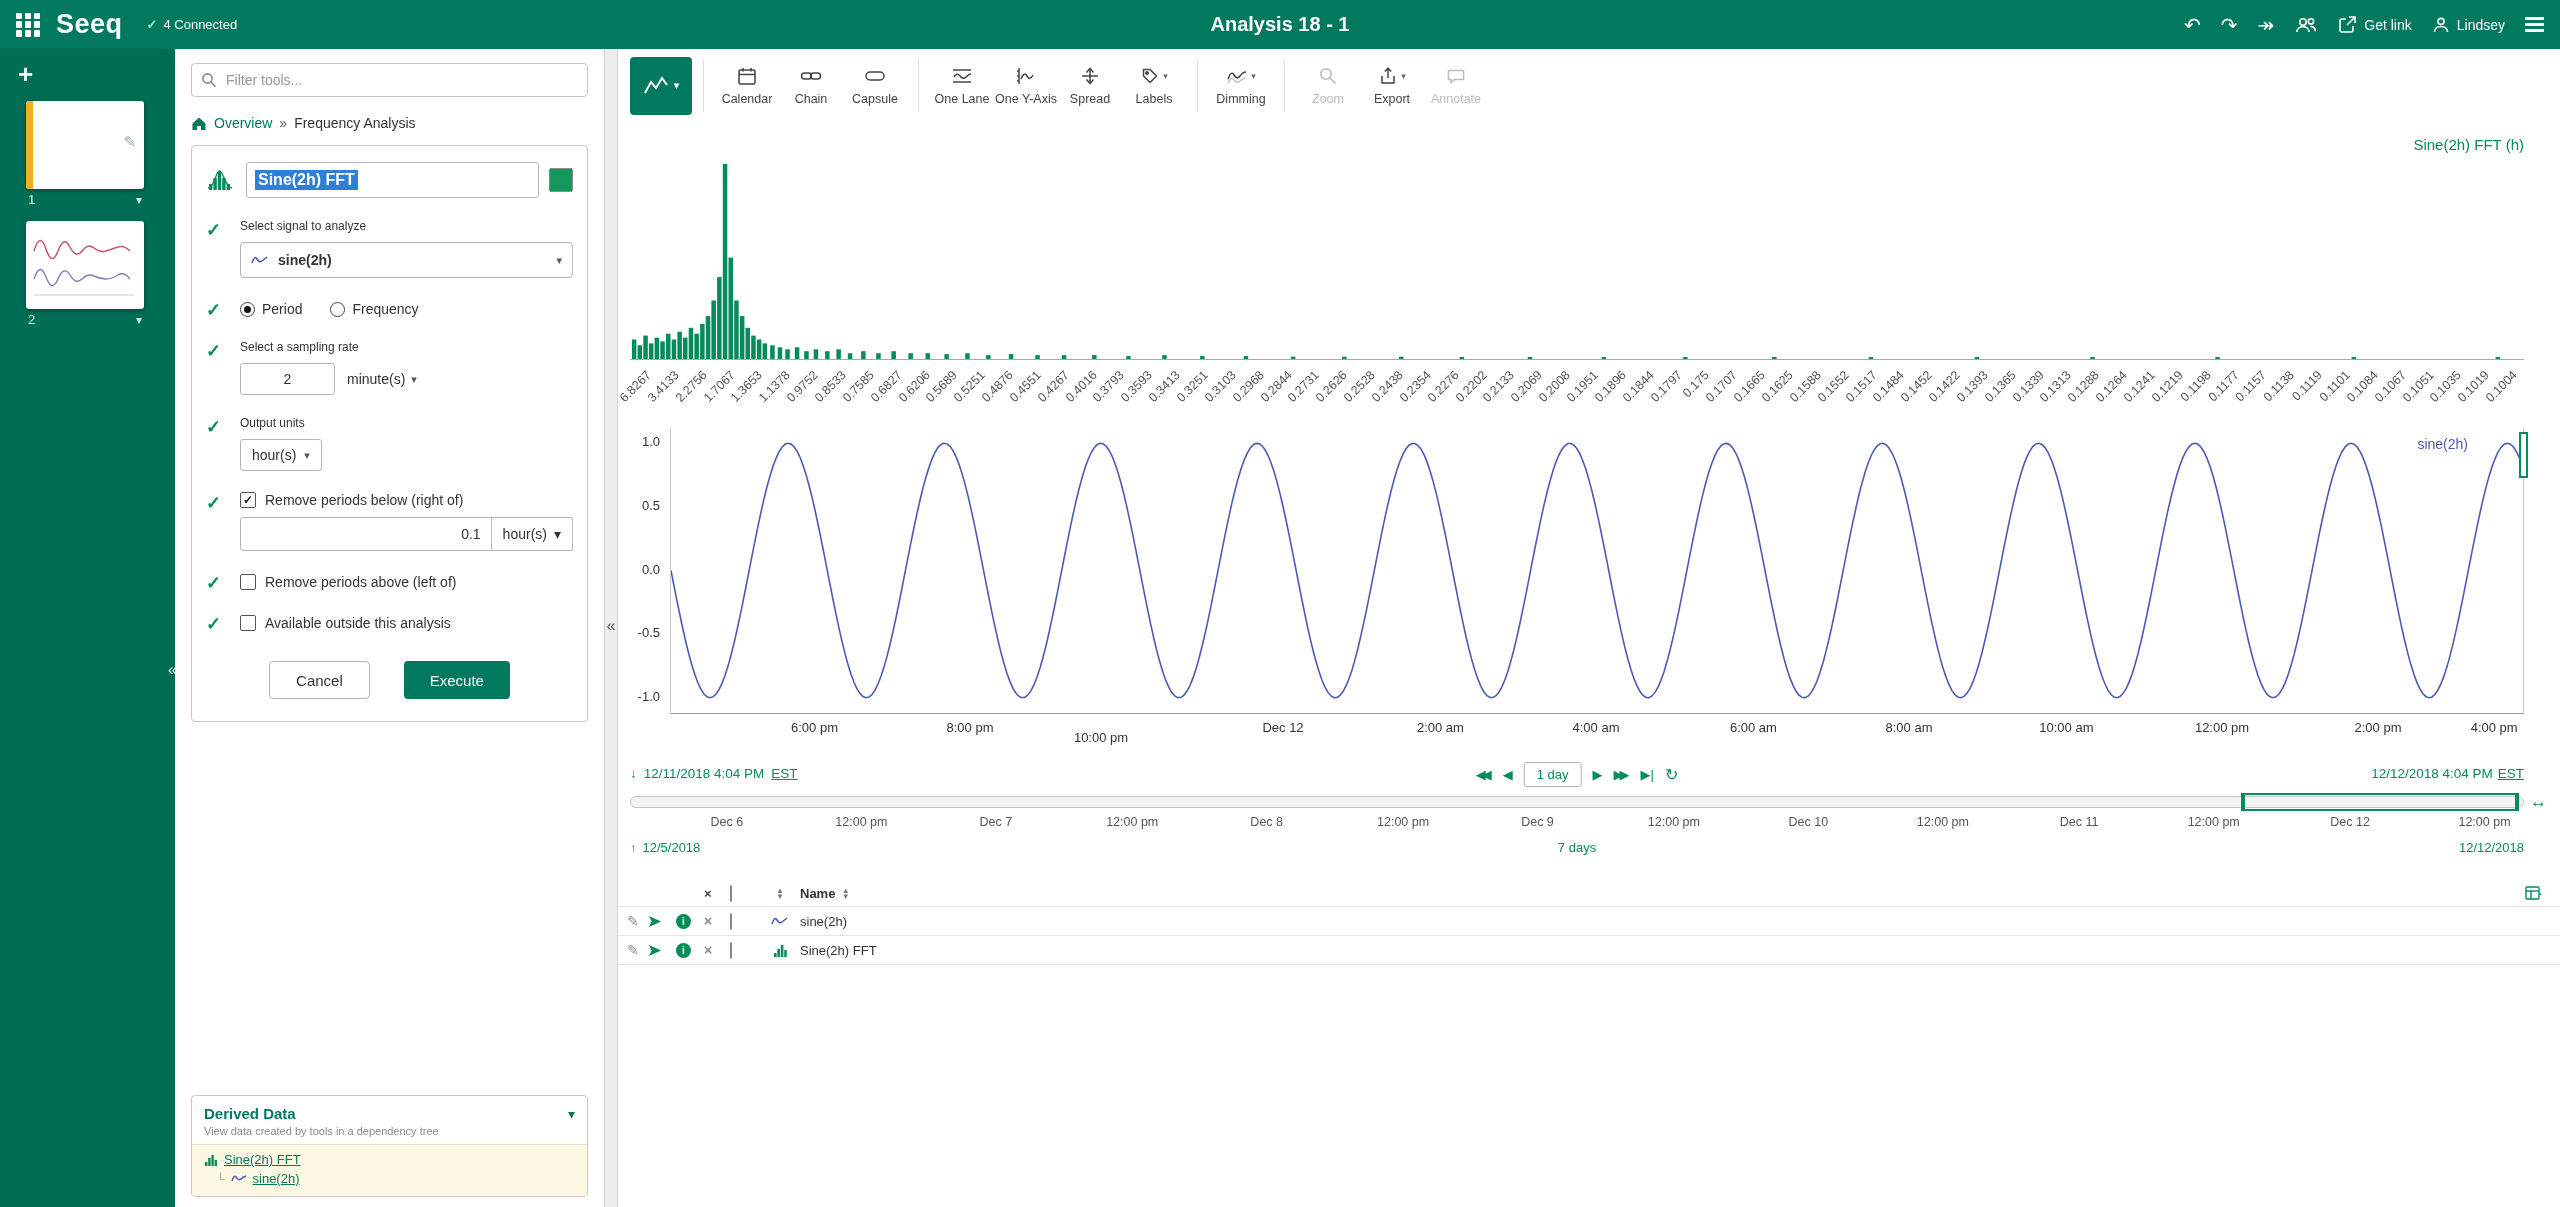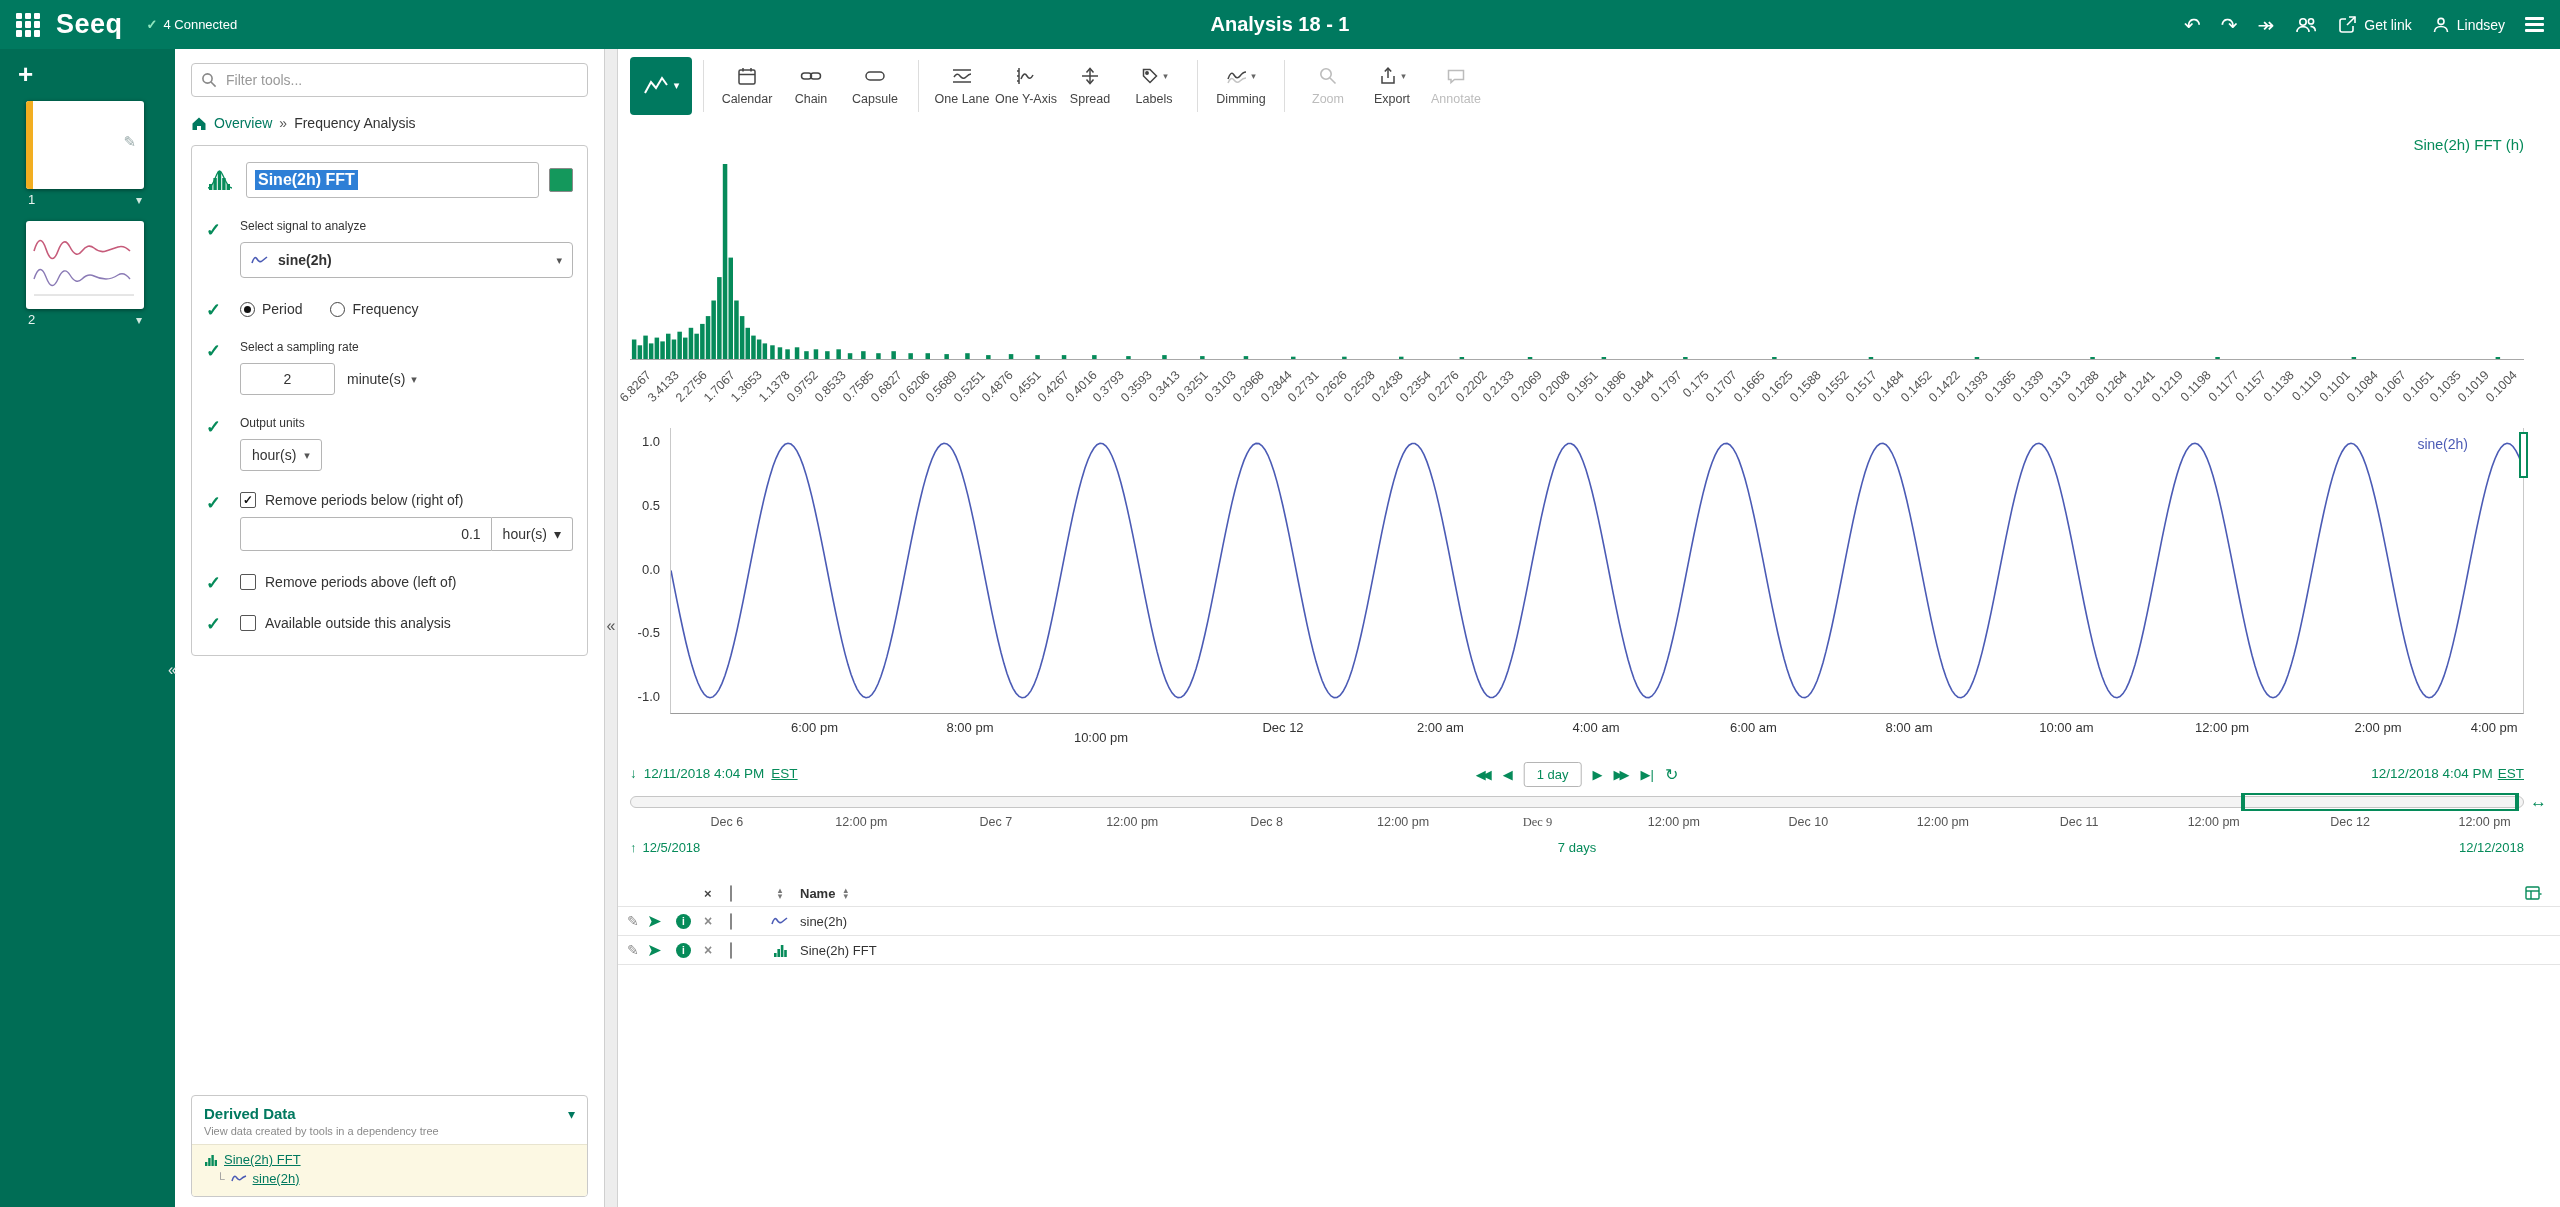--- a/index.html
+++ b/index.html
@@ -394,20 +394,24 @@
         </div>
 
         <div class="frow">
           <span class="fcheck">✓</span>
           <div class="fbody chkrow">
             <span class="cbox"></span>
             <span>Available outside this analysis</span>
           </div>
         </div>
 
+        <div class="btn-row">
+          <button class="btn cancel">Cancel</button>
+          <button class="btn exec">Execute</button>
+        </div>
       </div>
 
       <div class="derived">
         <div class="derived-head">
           <div class="derived-title">Derived Data</div>
           <div class="derived-sub">View data created by tools in a dependency tree</div>
           <span class="derived-caret">▾</span>
         </div>
         <div class="derived-items">
           <div class="ditem">
@@ -760,21 +764,21 @@
           <div id="tl-bracket" style="left: 85.1%; width: 14.7%;"></div>
           <span class="tl-expand">↔</span>
         </div>
         <div id="tl-ticks">
             <span class="tl-tick" style="left: 90.9px;">Dec 6</span>
             <span class="tl-tick" style="left: 225.4px;">12:00 pm</span>
             <span class="tl-tick" style="left: 359.9px;">Dec 7</span>
             <span class="tl-tick" style="left: 496.2px;">12:00 pm</span>
             <span class="tl-tick" style="left: 630.7px;">Dec 8</span>
             <span class="tl-tick" style="left: 767.1px;">12:00 pm</span>
-            <span class="tl-tick" style="left: 901.5px; font-family: Liberation Serif, serif;">Dec 9</span>
+            <span class="tl-tick" style="left: 901.5px;">Dec 9</span>
             <span class="tl-tick" style="left: 1037.9px;">12:00 pm</span>
             <span class="tl-tick" style="left: 1172.4px;">Dec 10</span>
             <span class="tl-tick" style="left: 1306.9px;">12:00 pm</span>
             <span class="tl-tick" style="left: 1443.2px;">Dec 11</span>
             <span class="tl-tick" style="left: 1577.7px;">12:00 pm</span>
             <span class="tl-tick" style="left: 1714.1px;">Dec 12</span>
             <span class="tl-tick" style="left: 1848.5px;">12:00 pm</span>
           </div>
         <div class="tl-labels">
           <span class="tl-start">

